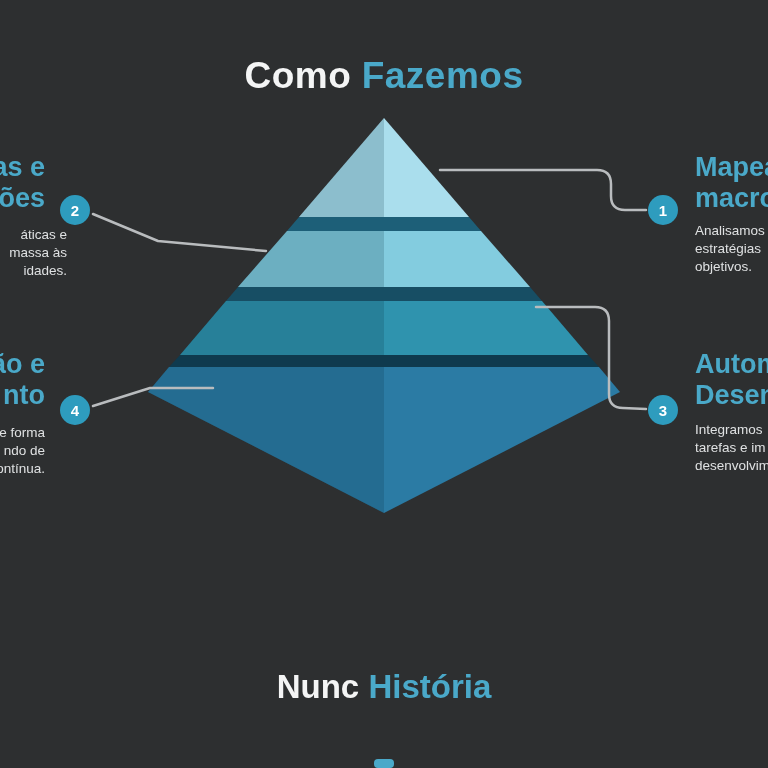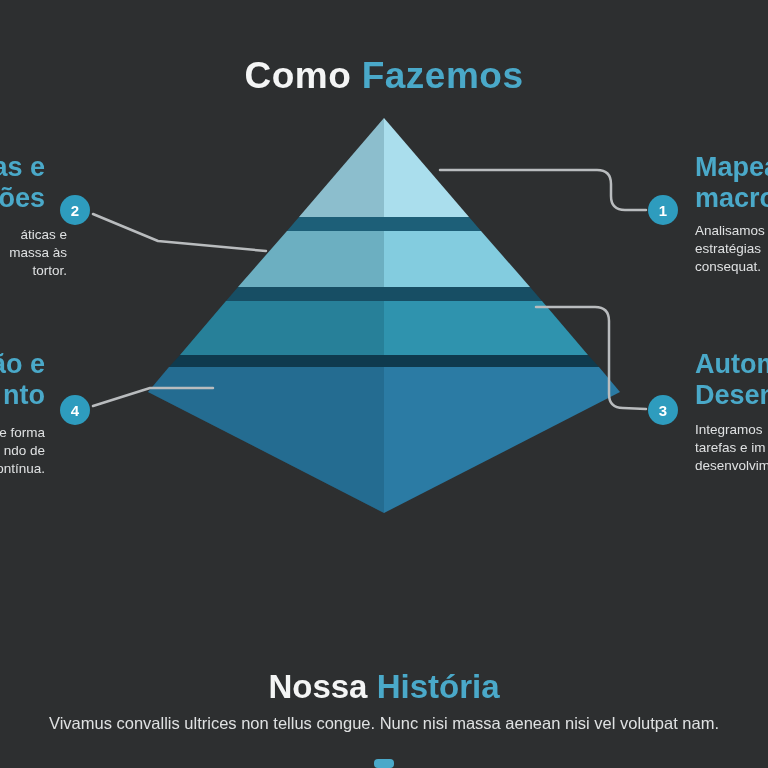--- a/index.html
+++ b/index.html
@@ -89,34 +89,34 @@
 
   <div class="callout">
     <div class="badge badge-1">1</div>
     <div class="callout-title title-1">
       <span class="line-block">Mapea</span>
       <span class="line-block">macro</span>
     </div>
     <div class="callout-desc desc-1">
       <span class="line-block">Analisamos</span>
       <span class="line-block">estratégias</span>
-      <span class="line-block">consequat.</span>
+      <span class="line-block">objetivos.</span>
     </div>
   </div>
 
   <div class="callout">
     <div class="badge badge-2">2</div>
     <div class="callout-title title-2">
       <span class="line-block">as e</span>
       <span class="line-block">ões</span>
     </div>
     <div class="callout-desc desc-2">
       <span class="line-block">áticas e</span>
       <span class="line-block">massa às</span>
-      <span class="line-block">tortor.</span>
+      <span class="line-block">idades.</span>
     </div>
   </div>
 
   <div class="callout">
     <div class="badge badge-3">3</div>
     <div class="callout-title title-3">
       <span class="line-block">Autom</span>
       <span class="line-block">Desen</span>
     </div>
     <div class="callout-desc desc-3">
@@ -133,22 +133,21 @@
       <span class="line-block">nto</span>
     </div>
     <div class="callout-desc desc-4">
       <span class="line-block">de forma</span>
       <span class="line-block">ndo de</span>
       <span class="line-block">ontínua.</span>
     </div>
   </div>
 
   <div class="footer-title">
-    <span>Nossa</span><span class="accent">História</span>
+    <span>Nunc</span><span class="accent">História</span>
   </div>
 
   <div class="footer-par">
-    <span class="line-block">Vivamus convallis ultrices non tellus congue. Nunc nisi massa aenean nisi vel volutpat nam.</span>
   </div>
 
   <div class="bottom-fragment"></div>
 
 </div>
 
 </body></html>

